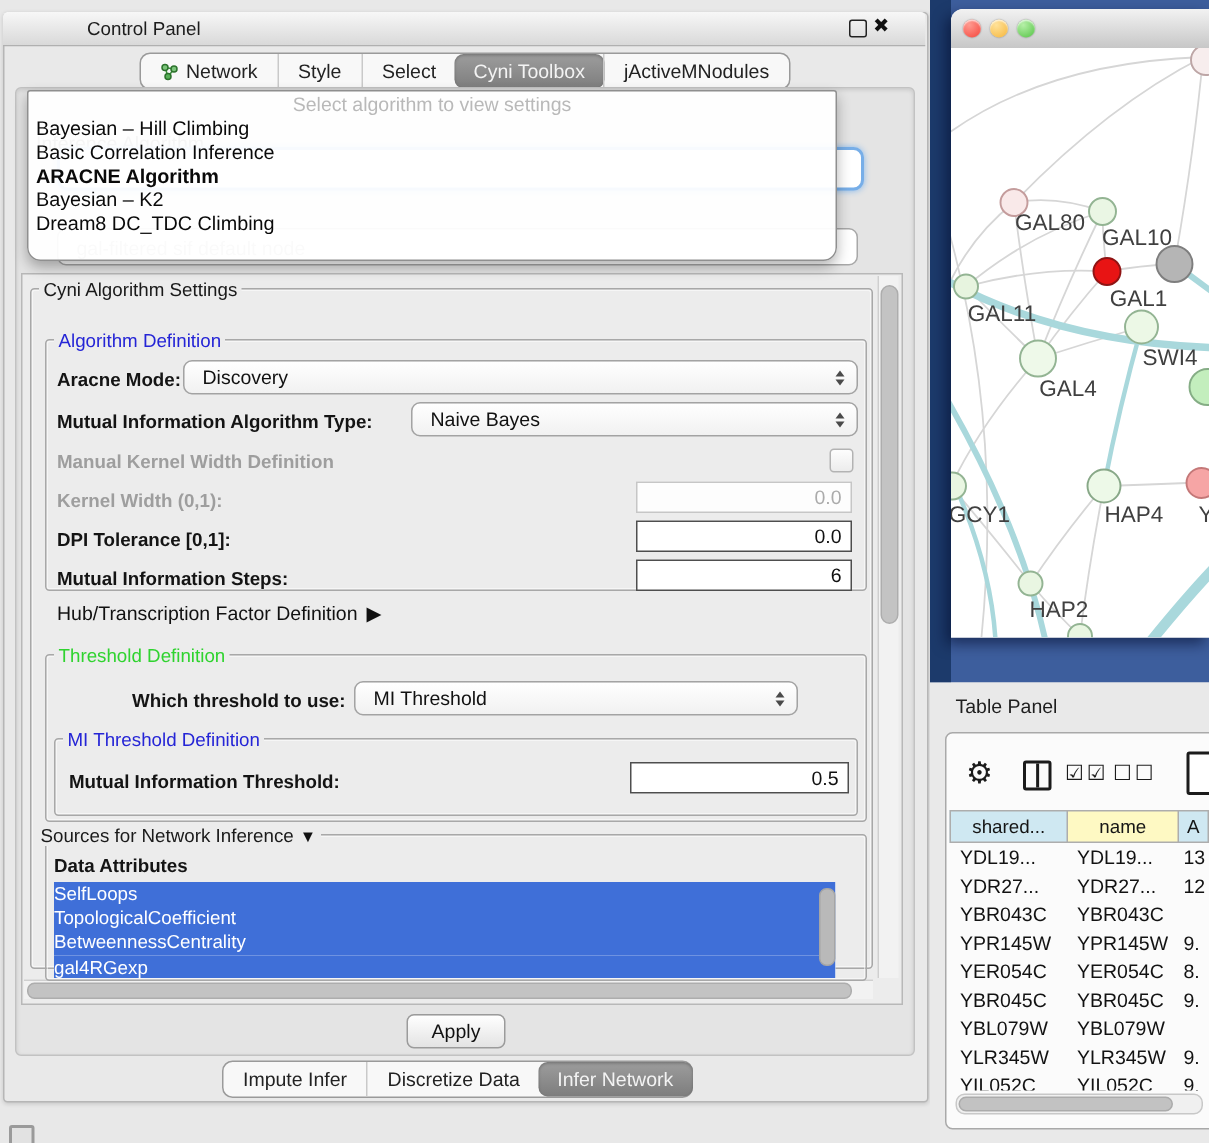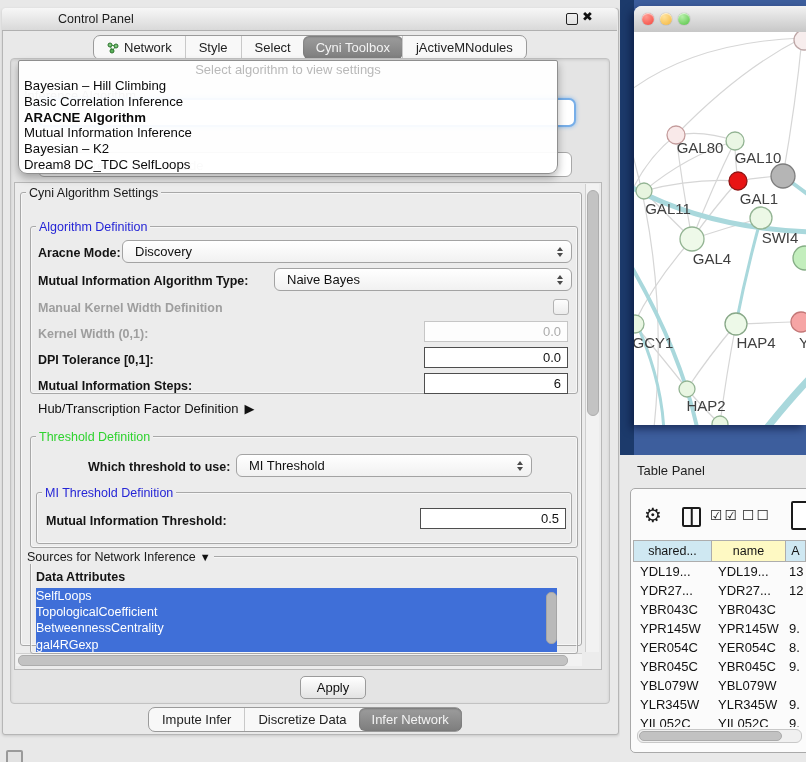--- a/index.html
+++ b/index.html
@@ -165,23 +165,22 @@
   <div class="abs ghost-label">Inference Algorithm</div>
   <div class="abs ghost-combo"></div>
   <div class="abs ghost-combo2">gal-filtered sif default node</div>
 
   <div class="abs" id="dd-overlay">
     <div class="dd-placeholder">Select algorithm to view settings</div>
     <div id="dd-items">
         <div class="dd-item">Bayesian – Hill Climbing</div>
         <div class="dd-item">Basic Correlation Inference</div>
         <div class="dd-item bold">ARACNE Algorithm</div>
-        <div class="dd-item">Mutual Information Inference</div>
         <div class="dd-item">Bayesian – K2</div>
-        <div class="dd-item">Dream8 DC_TDC SelfLoops</div>
+        <div class="dd-item">Dream8 DC_TDC Climbing</div>
       </div>
   </div>
 
   <div class="abs" id="settings-panel"></div>
   <div class="abs vscroll"></div>
   <div class="abs vthumb"></div>
   <div class="abs hscroll"></div>
   <div class="abs hthumb"></div>
 
   <div class="abs group" style="left:20px;top:192px;width:560px;height:452px;"></div>
@@ -245,21 +244,21 @@
   <div class="abs gtitle t-black" style="left:24px;top:550px;"><span>Sources for Network Inference</span><span class="arrow-down">▼</span></div>
   <div class="abs lbl" style="left:36px;top:570px;">Data Attributes</div>
   <div class="abs" id="attr-list">
       <div class="attr-item">SelfLoops</div>
       <div class="attr-item">TopologicalCoefficient</div>
       <div class="attr-item">BetweennessCentrality</div>
       <div class="attr-item">gal4RGexp</div>
     </div>
   <div class="abs attr-scroll"></div>
 
-  <div class="abs push-btn" style="left:271px;top:676px;width:64px;height:21px;margin-left:29px;">Apply</div>
+  <div class="abs push-btn" style="left:271px;top:676px;width:64px;height:21px;">Apply</div>
 
   <div class="abs tabbar" id="bottabs" style="left:148px;top:707px;">
       <div class="tab">
         <span>Impute Infer</span>
       </div>
       <div class="tab">
         <span>Discretize Data</span>
       </div>
       <div class="tab sel">
         <span>Infer Network</span>

